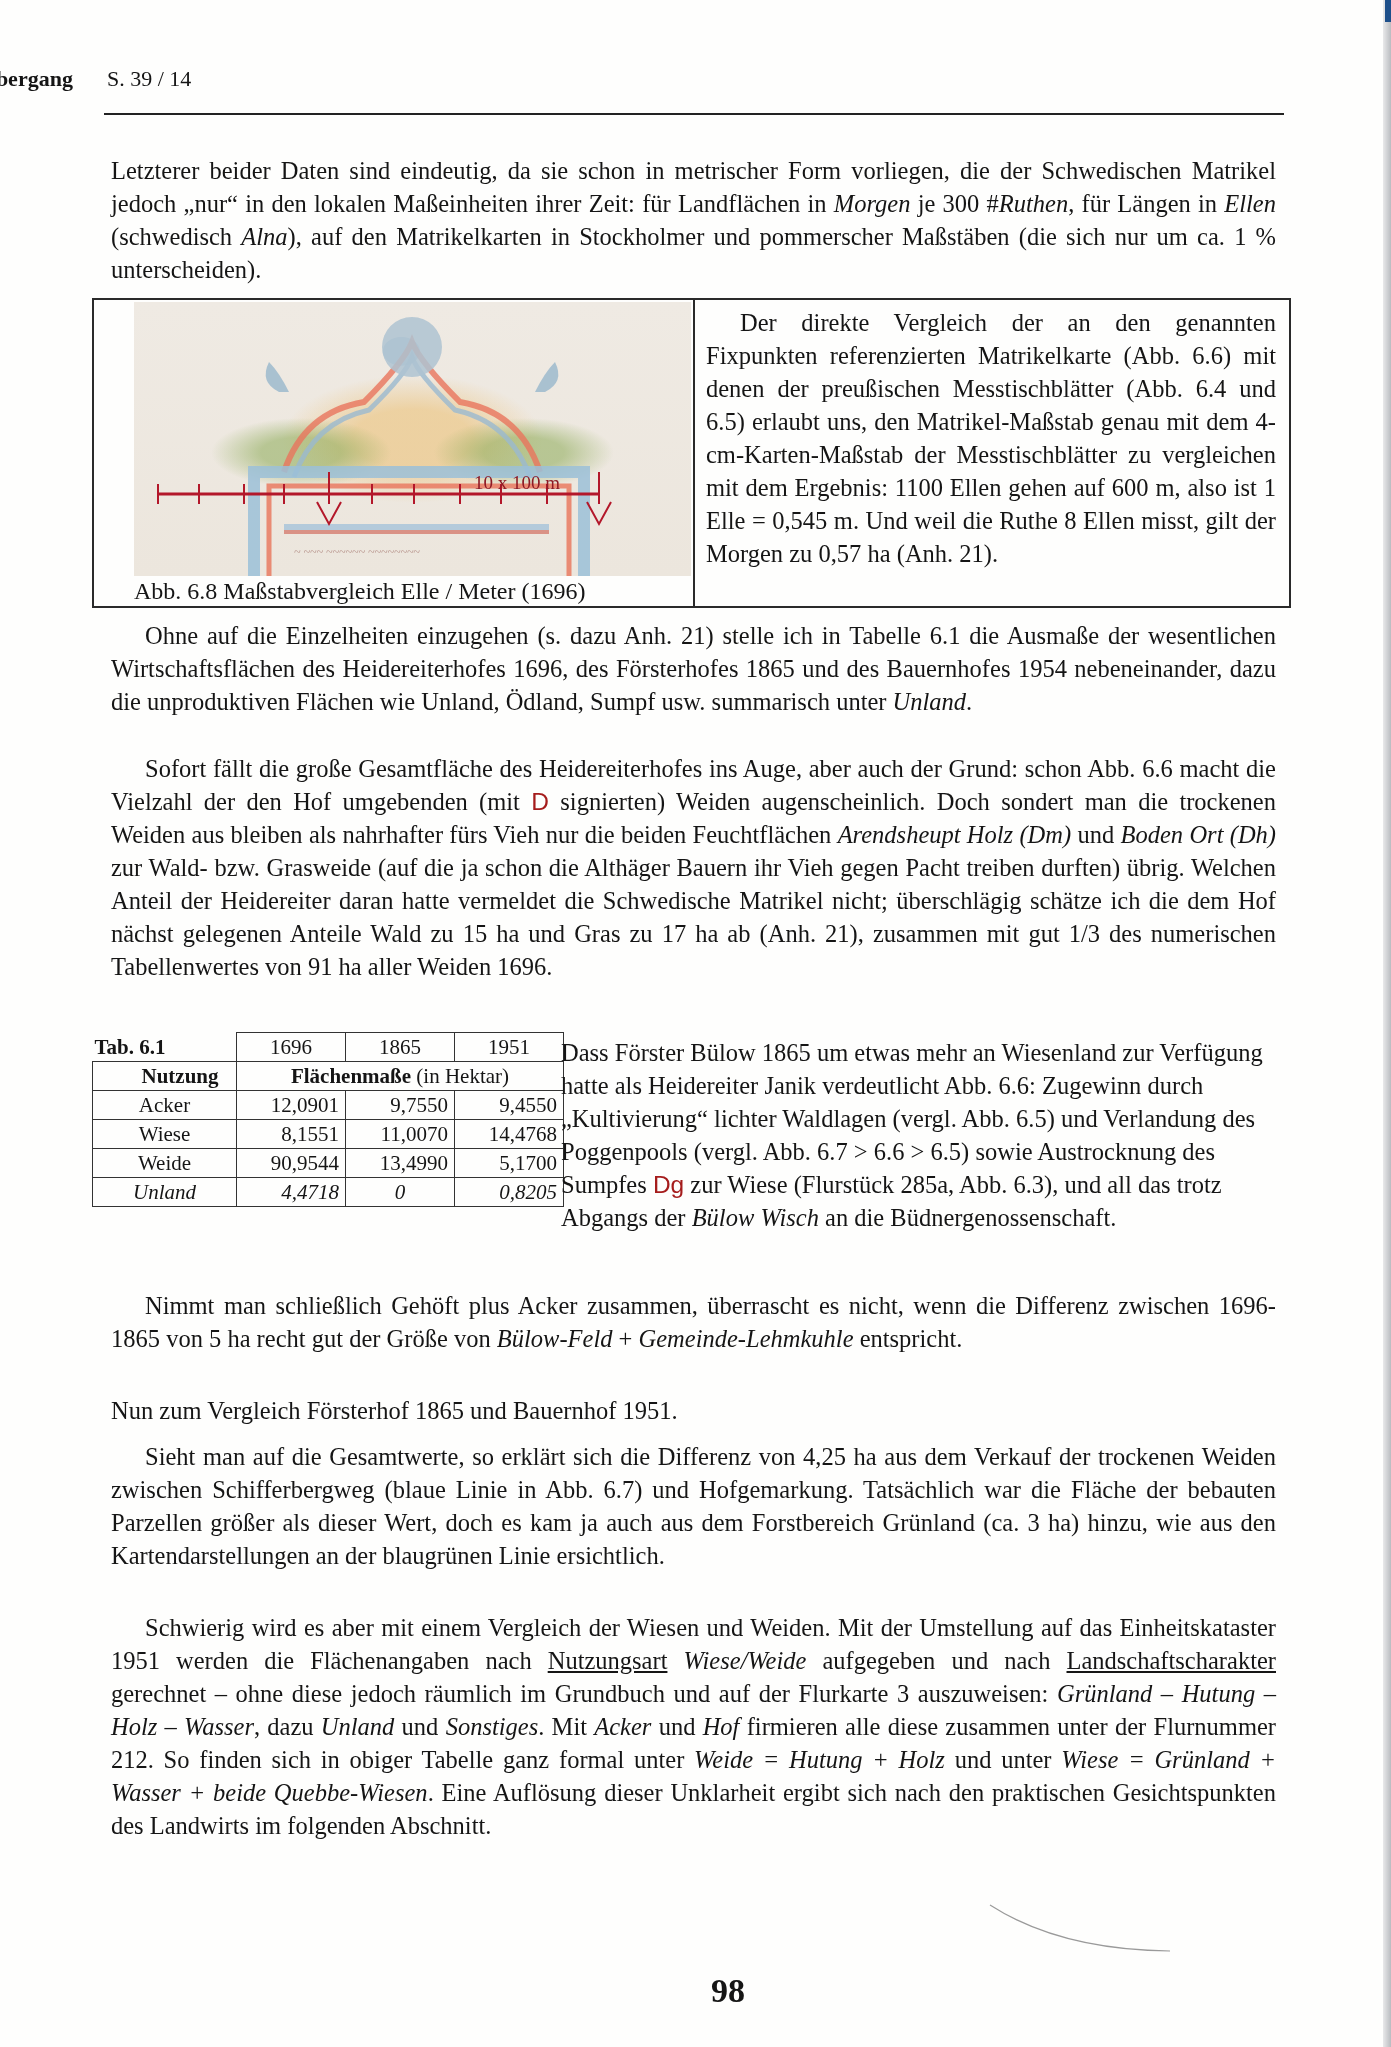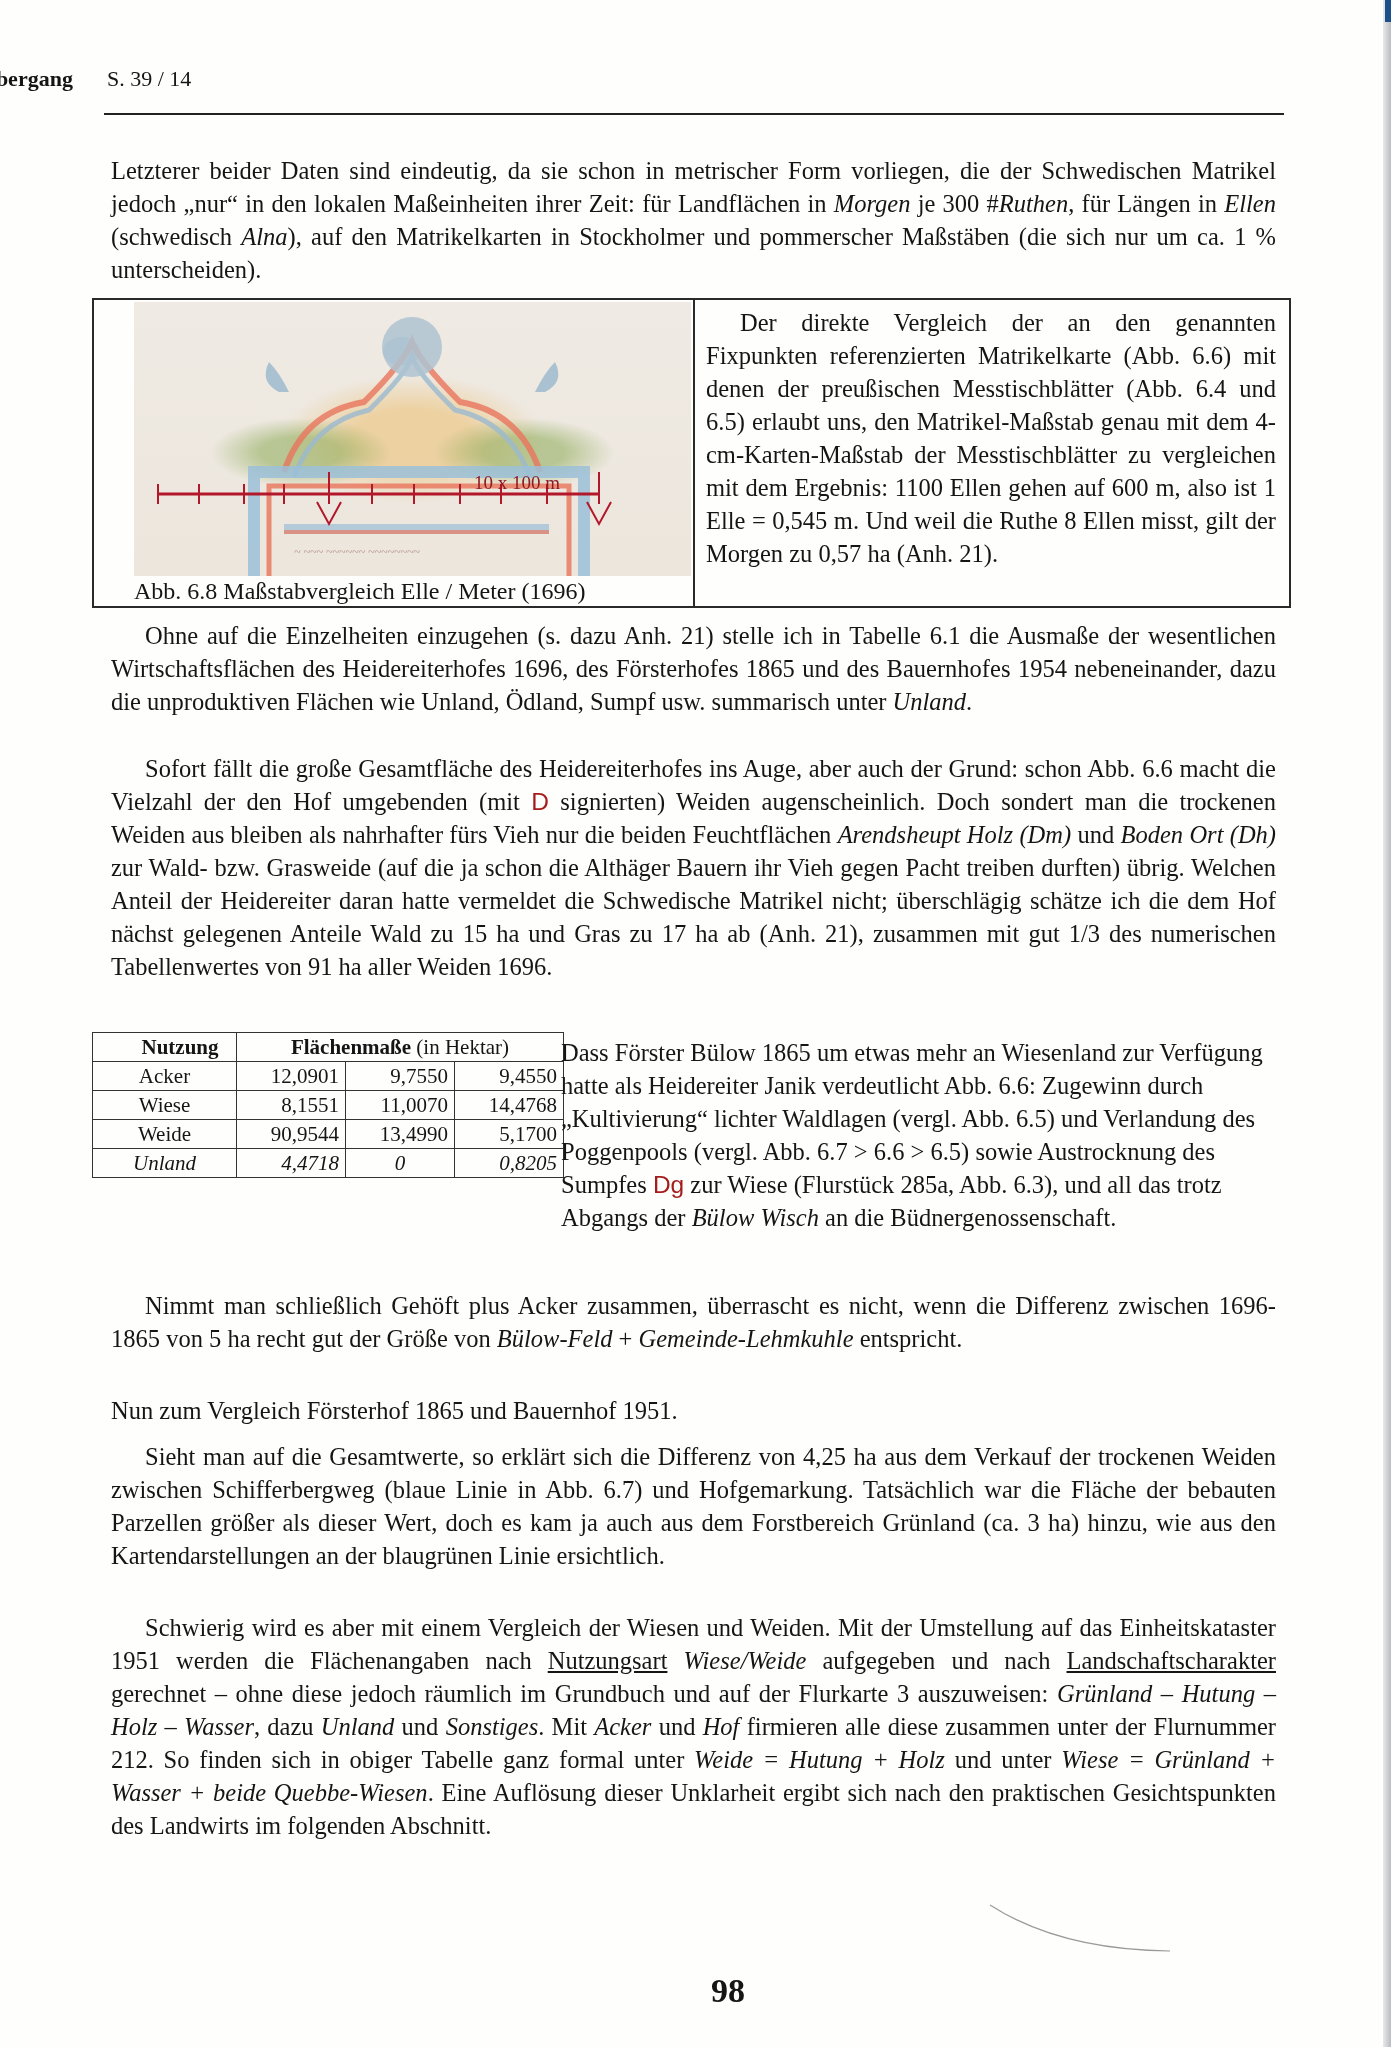--- a/index.html
+++ b/index.html
@@ -96,20 +96,26 @@
   <div class="figdiv"></div>
   <div class="figtext ind">Der direkte Vergleich der an den genannten Fixpunkten referenzierten Matrikelkarte (Abb. 6.6) mit denen der preußischen Messtischblätter (Abb. 6.4 und 6.5) erlaubt uns, den Matrikel-Maßstab genau mit dem 4-cm-Karten-Maßstab der Messtischblätter zu vergleichen mit dem Ergebnis: 1100 Ellen gehen auf 600 m, also ist 1 Elle = 0,545 m. Und weil die Ruthe 8 Ellen misst, gilt der Morgen zu 0,57 ha (Anh. 21).</div>
 </div>
 
 <p class="p ind" style="left:107px; top:615px; width:1165px;"><span>Ohne auf die Einzelheiten einzugehen (s. dazu Anh. 21) stelle ich in Tabelle 6.1 die Ausmaße der wesentlichen Wirtschaftsflächen des Heidereiterhofes 1696, des Försterhofes 1865 und des Bauernhofes 1954 nebeneinander, dazu die unproduktiven Flächen wie Unland, Ödland, Sumpf usw. summarisch unter </span><i>Unland</i><span>.</span></p>
 
 <p class="p ind" style="left:107px; top:748px; width:1165px;"><span>Sofort fällt die große Gesamtfläche des Heidereiterhofes ins Auge, aber auch der Grund: schon Abb. 6.6 macht die Vielzahl der den Hof umgebenden (mit </span><span class="red">D</span><span> signierten) Weiden augenscheinlich. Doch sondert man die trockenen Weiden aus bleiben als nahrhafter fürs Vieh nur die beiden Feuchtflächen </span><i>Arendsheupt Holz (Dm)</i><span> und </span><i>Boden Ort (Dh)</i><span> zur Wald- bzw. Grasweide (auf die ja schon die Althäger Bauern ihr Vieh gegen Pacht treiben durften) übrig. Welchen Anteil der Heidereiter daran hatte vermeldet die Schwedische Matrikel nicht; überschlägig schätze ich die dem Hof nächst gelegenen Anteile Wald zu 15 ha und Gras zu 17 ha ab (Anh. 21), zusammen mit gut 1/3 des numerischen Tabellenwertes von 91 ha aller Weiden 1696.</span></p>
 
 <table class="t">
   <tbody>
+      <tr>
+    <td class="topcap">Tab. 6.1</td>
+    <td class="hd">1696</td>
+    <td class="hd">1865</td>
+    <td class="hd">1951</td>
+  </tr>
   <tr>
     <td class="lbl b">Nutzung</td>
     <td colspan="3" class="hd"><b>Flächenmaße</b><span> (in Hektar)</span></td>
   </tr>
   <tr>
     <td class="lbl">Acker</td>
     <td class="num">12,0901</td>
     <td class="num">9,7550</td>
     <td class="num">9,4550</td>
   </tr>

